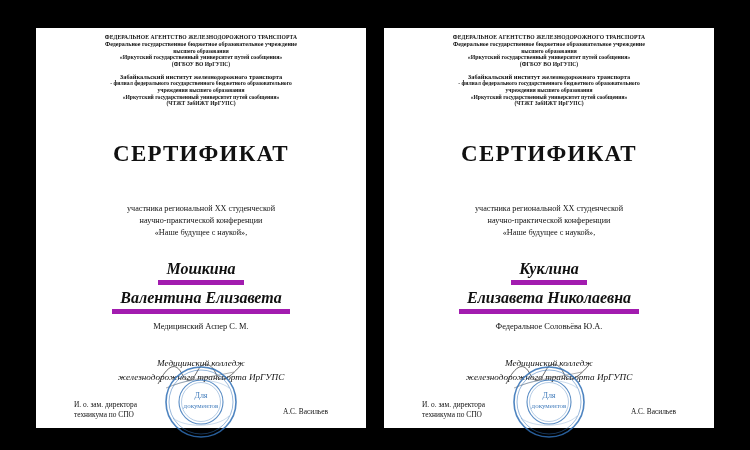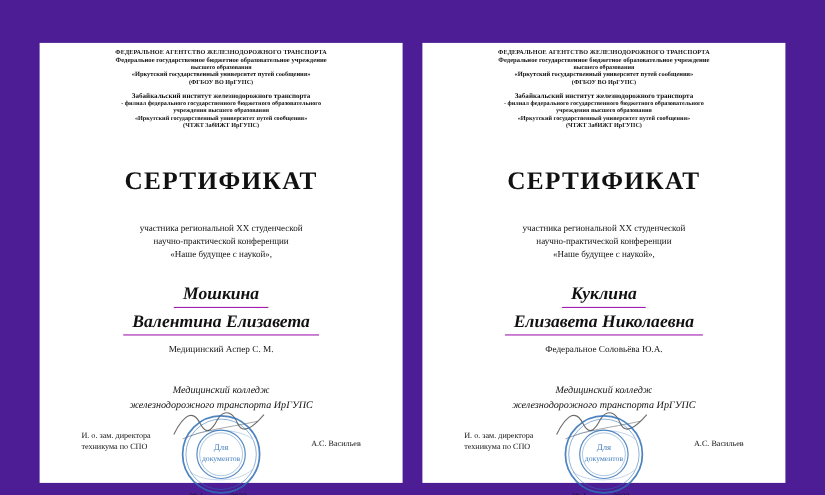--- a/index.html
+++ b/index.html
@@ -13,25 +13,25 @@
     font-family: "Liberation Serif", serif;
     color: #111;
     overflow: hidden;
   }
   .page {
     position: relative;
     width: 750px;
     height: 450px;
     display: flex;
     justify-content: center;
-    align-items: center;
+    align-items: flex-start;
     gap: 18px;
     padding-top: 28px;
     box-sizing: border-box;
-    background: #4c1d95;
+    background: #000000;
   }
   .cert {
     position: relative;
     width: 330px;
     height: 400px;
     background: #fff;
     box-sizing: border-box;
     padding: 6px 16px 0 16px;
     text-align: center;
   }
@@ -83,34 +83,34 @@
     font-size: 5.6px;
     font-weight: bold;
   }
   .title {
     margin-top: 34px;
     font-size: 23px;
     font-weight: bold;
     letter-spacing: 1.2px;
   }
   .subtitle {
-    margin-top: 24px;
+    margin-top: 36px;
     font-size: 8.2px;
     line-height: 1.45;
   }
   .name-block {
     margin-top: 20px;
   }
   .name {
     font-family: "Liberation Serif", serif;
     font-style: italic;
     font-weight: bold;
     font-size: 16px;
     display: inline-block;
-    border-bottom: 1px solid #a21caf;
+    border-bottom: 5px solid #a21caf;
     padding: 0 8px 1px 8px;
     line-height: 1.25;
   }
   .name.second {
     margin-top: 3px;
   }
   .supervisor {
     margin-top: 8px;
     font-size: 8.4px;
   }

